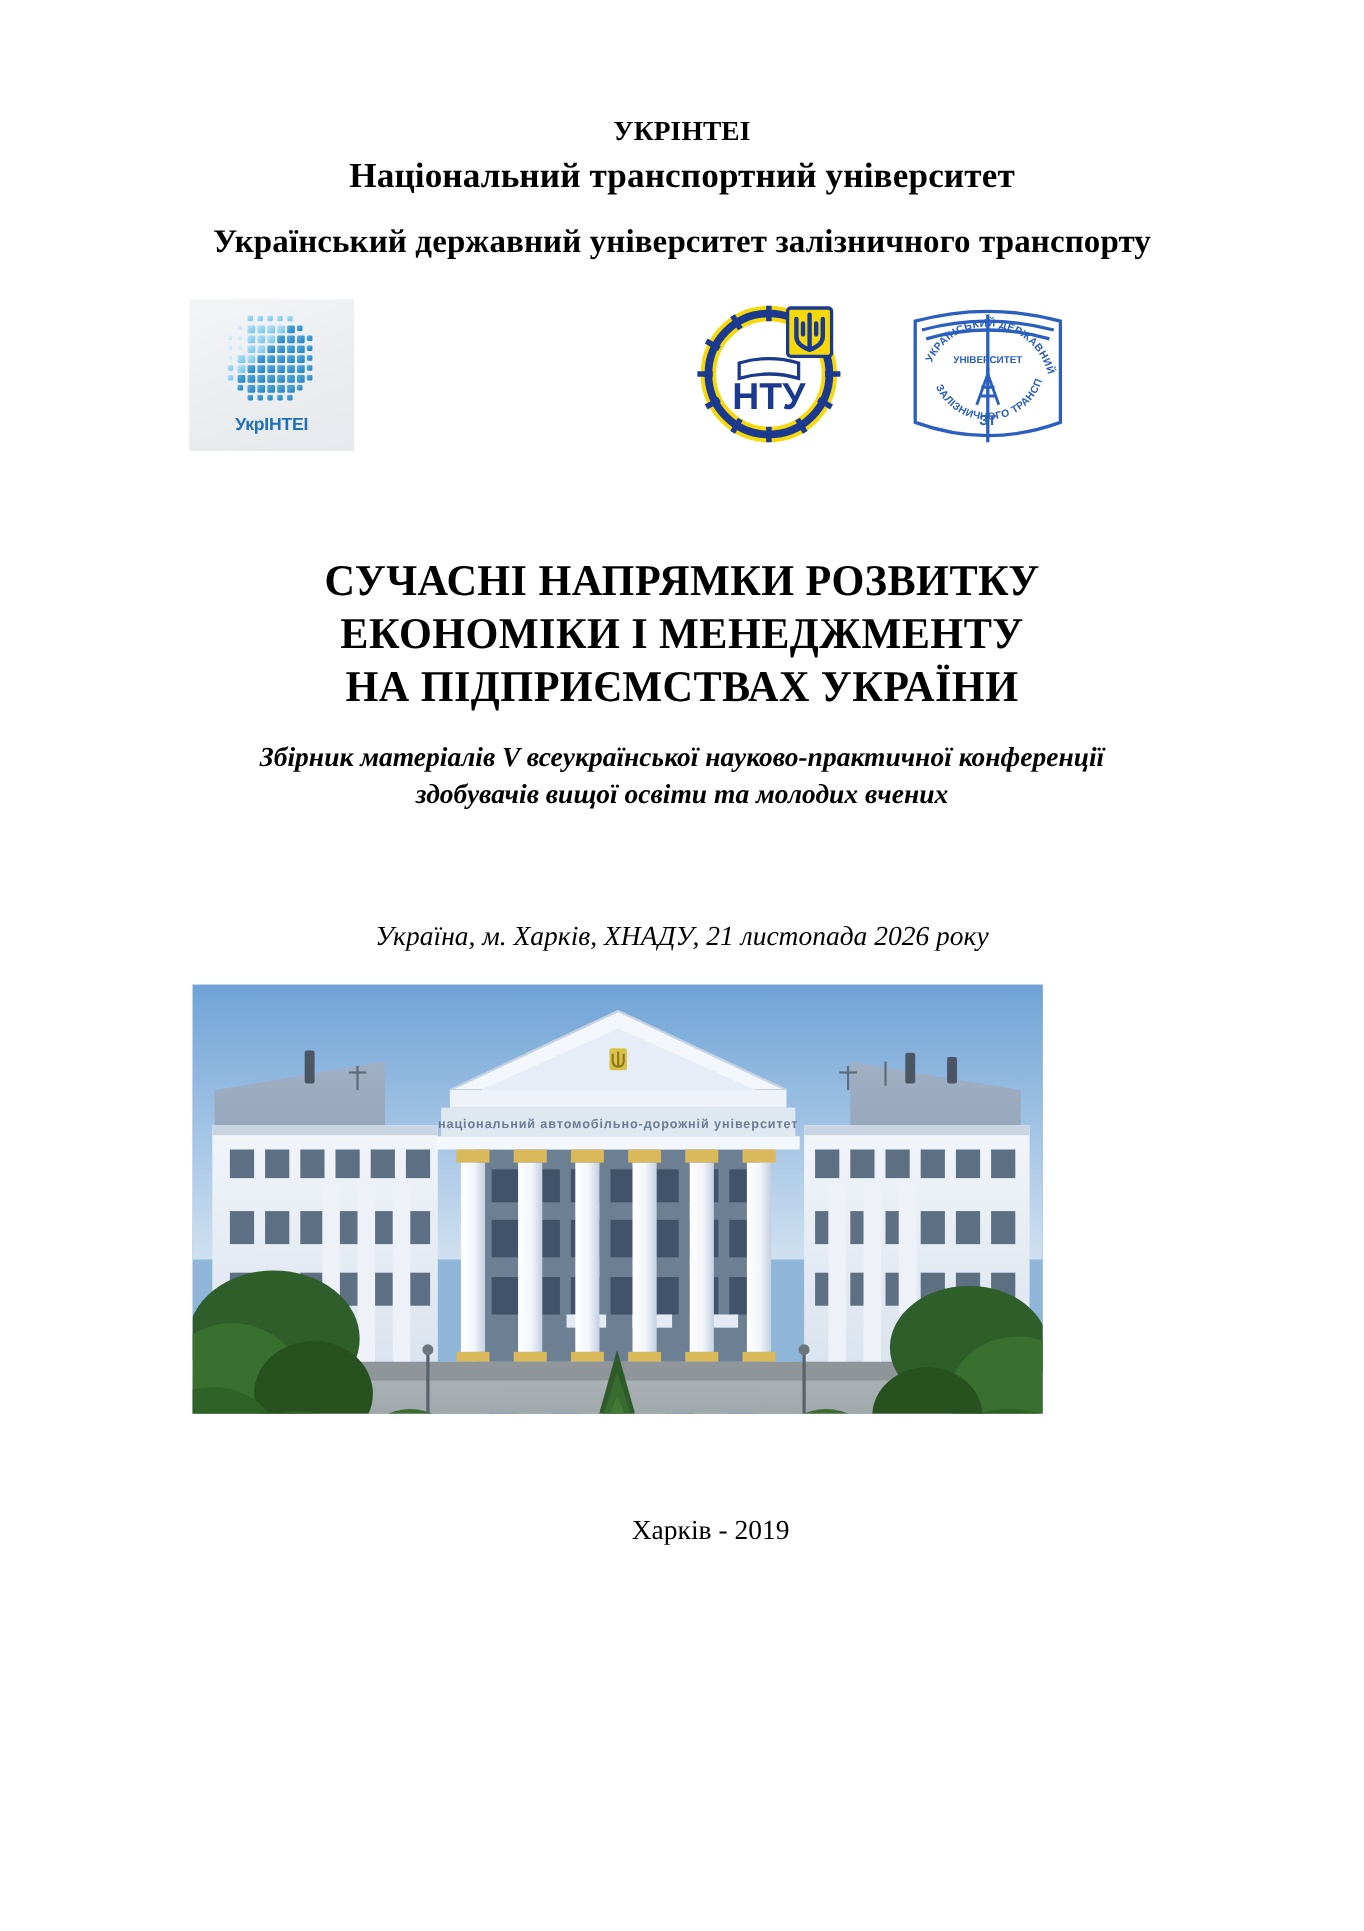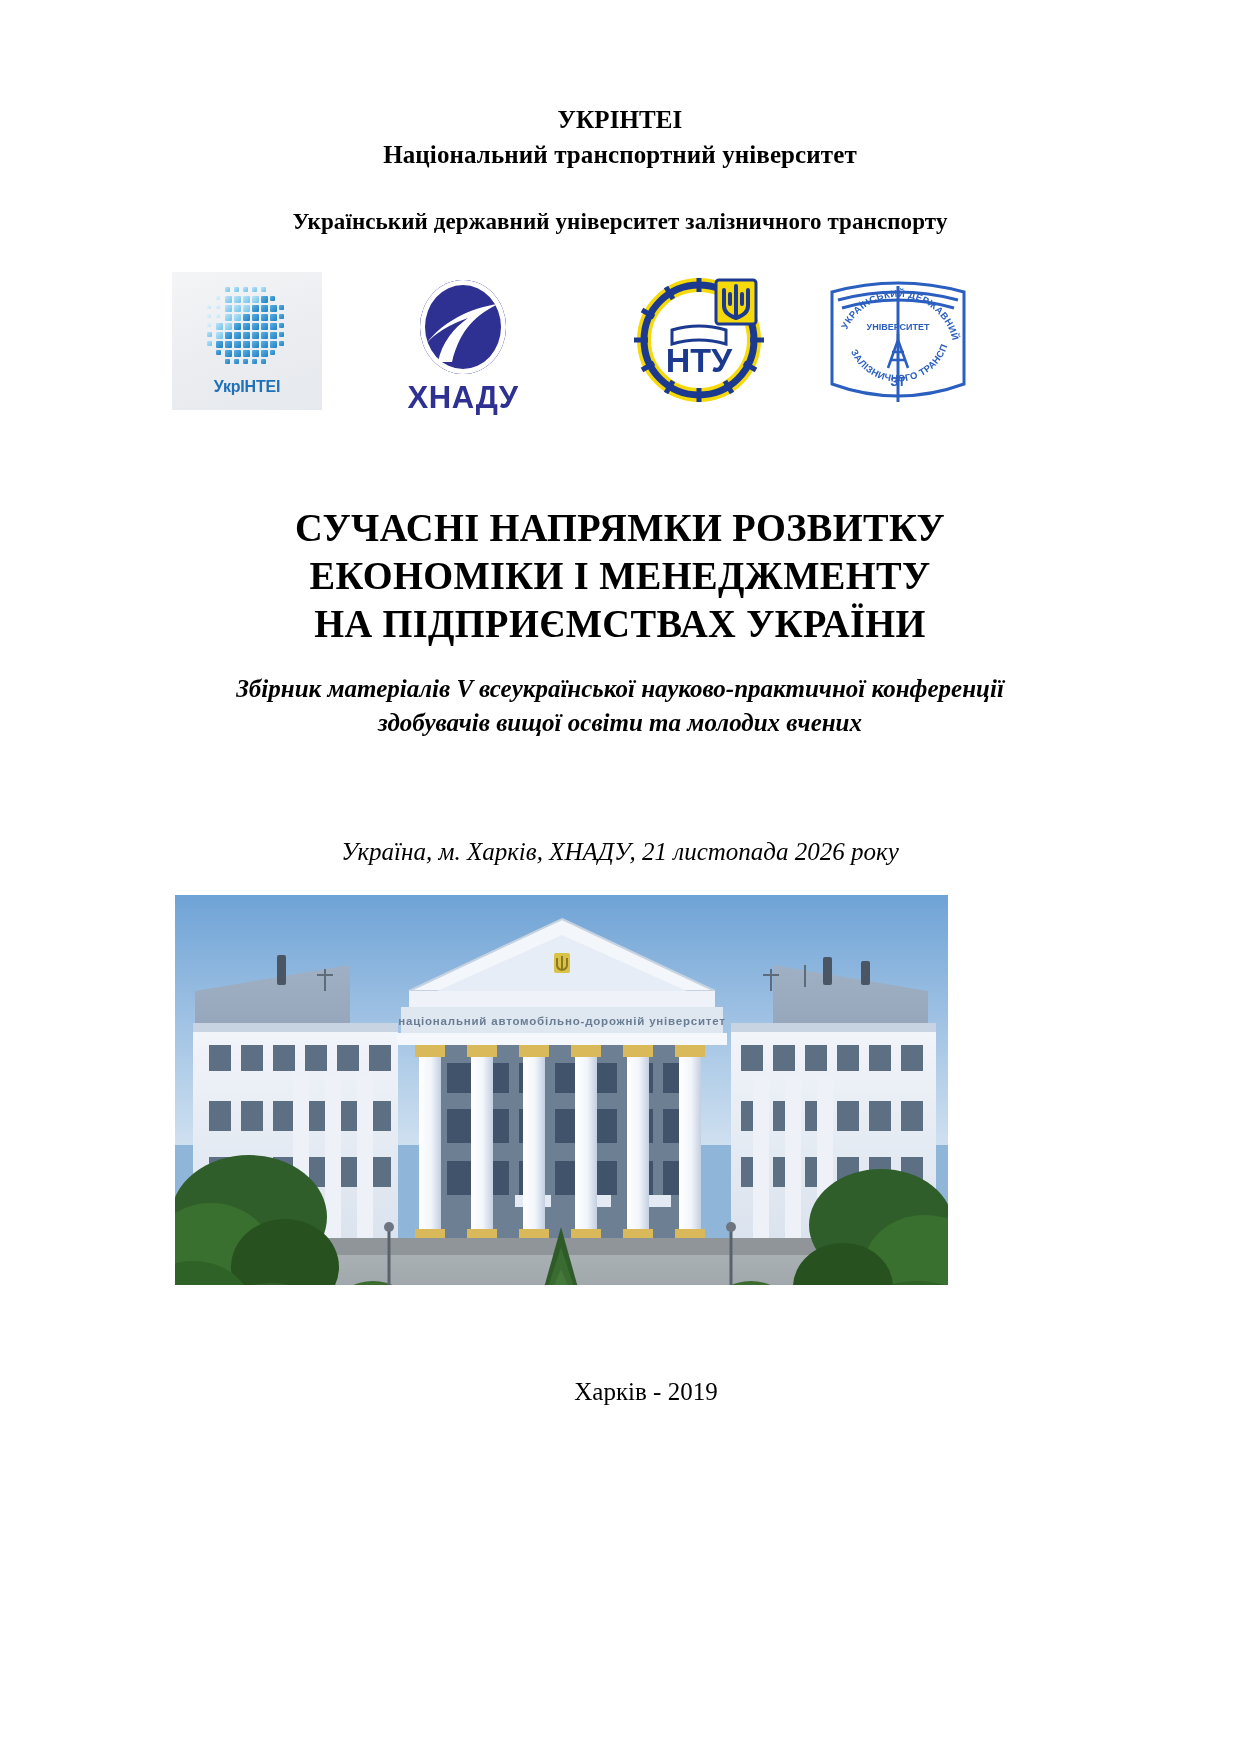--- a/index.html
+++ b/index.html
@@ -35,22 +35,22 @@
   }
   .org-line {
     font-weight: bold;
     font-size: 25px;
     line-height: 1.30;
     letter-spacing: 0.1px;
     white-space: nowrap;
   }
   .org-line.l1 { font-size: 25px; margin-bottom: 2px; }
   .org-line.l2 { font-size: 25px; margin-bottom: 20px; }
-  .org-line.l3 { font-size: 25px; margin-bottom: 36px; }
-  .org-line.l4 { font-size: 23px; }
+  .org-line.l3 { font-size: 32px; margin-bottom: 20px; }
+  .org-line.l4 { font-size: 30px; }
 
   
   .logos {
     position: absolute;
     top: 272px;
     left: 0;
     width: 1240px;
     height: 140px;
   }
   .logo {
@@ -298,28 +298,20 @@
             <div class="gdot" style="left: 27px; top: 81px; background: linear-gradient(135deg, rgb(92, 176, 224) 0%, rgb(31, 127, 196) 100%); width: 4.62px; height: 4.62px;"></div>
             <div class="gdot" style="left: 36px; top: 81px; background: linear-gradient(135deg, rgb(92, 176, 224) 0%, rgb(31, 127, 196) 100%); width: 4.62px; height: 4.62px;"></div>
             <div class="gdot" style="left: 45px; top: 81px; background: linear-gradient(135deg, rgb(92, 176, 224) 0%, rgb(31, 127, 196) 100%); width: 4.62px; height: 4.62px;"></div>
             <div class="gdot" style="left: 54px; top: 81px; background: linear-gradient(135deg, rgb(92, 176, 224) 0%, rgb(31, 127, 196) 100%); width: 4.62px; height: 4.62px;"></div>
             <div class="gdot" style="left: 63px; top: 81px; background: linear-gradient(135deg, rgb(92, 176, 224) 0%, rgb(31, 127, 196) 100%); width: 4.62px; height: 4.62px;"></div>
           </div>
       </div>
       <div class="ukrintei-name">УкрІНТЕІ</div>
     </div>
 
-    <div class="logo" id="logo-khnadu">
-      <div class="khnadu-circle">
-        <svg class="khnadu-road" viewBox="0 0 78 70" xmlns="http://www.w3.org/2000/svg">
-          <path d="M2,50 C18,28 46,14 74,10 C54,20 36,34 28,68 L14,68 C18,48 30,34 44,24 C26,30 10,40 2,50 Z" fill="#ffffff"></path>
-        </svg>
-      </div>
-      <div class="khnadu-name">ХНАДУ</div>
-    </div>
 
     <div class="logo" id="logo-ntu">
       <svg class="ntu-art" viewBox="0 0 150 132" xmlns="http://www.w3.org/2000/svg">
         <g>
 
           <circle cx="75" cy="68" r="55" fill="none" stroke="#f5d90a" stroke-width="14"></circle>
           <circle cx="75" cy="68" r="55" fill="none" stroke="#1b3a8f" stroke-width="7"></circle>
           <g stroke="#1b3a8f" stroke-width="5">
             <line x1="75" y1="6" x2="75" y2="20"></line>
             <line x1="108" y1="15" x2="101" y2="27"></line>

